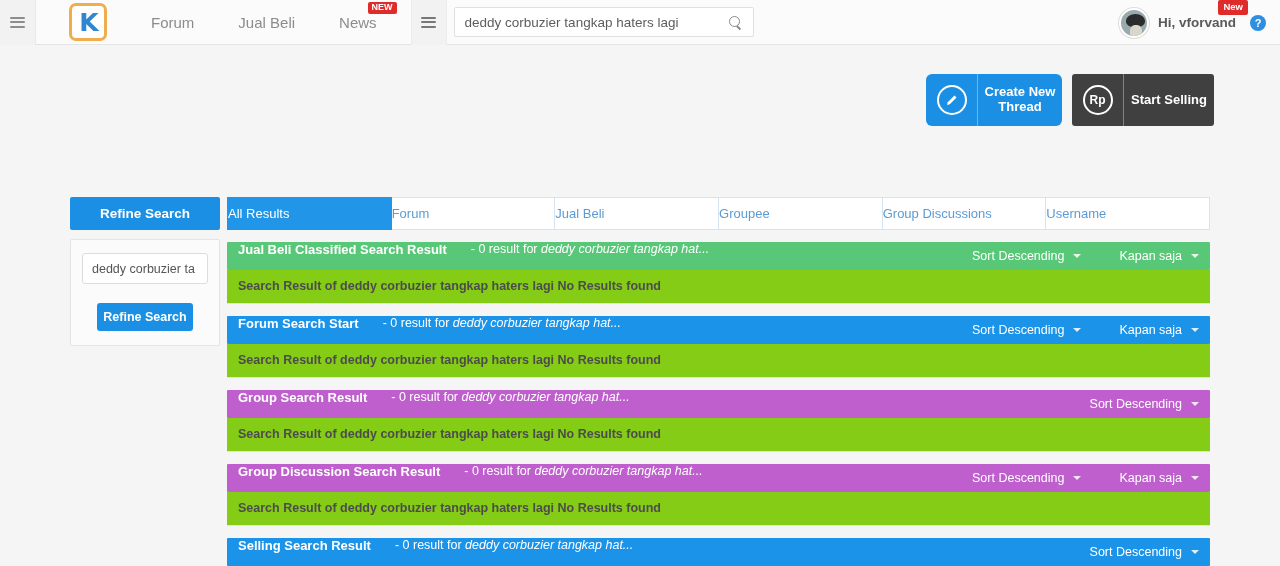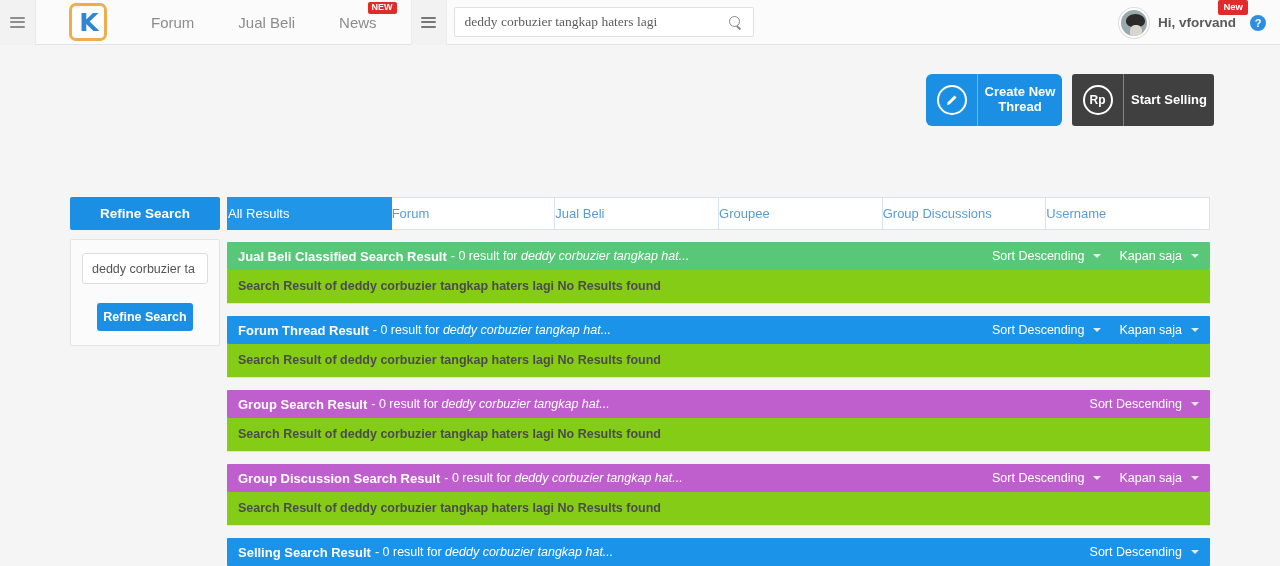--- a/index.html
+++ b/index.html
@@ -85,21 +85,21 @@
     border-radius: 2px;
     display: flex; align-items: center;
   }
   .search-input {
     flex: 1;
     border: none; outline: none;
     font-size: 13.5px;
     color: #5d5d5d;
     padding: 0 10px;
     background: transparent;
-    font-family: Liberation Serif, serif;
+    font-family: Liberation Sans, sans-serif;
   }
   .search-btn {
     width: 34px; height: 28px;
     background: transparent;
     border: none; cursor: pointer;
     display: flex; align-items: center; justify-content: center;
   }
   .mag { width: 13px; height: 13px; position: relative; display:block; }
   .mag::before {
     content: ""; position: absolute; left: 0; top: 0;
@@ -253,24 +253,25 @@
   .tab.active {
     background: #2196e8;
     color: #fff;
     border-color: #2196e8;
   }
 
   
   .result-block { margin-top: 12px; }
   .result-head {
     height: 28px;
-    display: flex; align-items: center;
+    display: flex; 
     padding: 0 11px;
     color: #fff;
     border-radius: 1px;
+    gap: 20px;
   }
   .rh-green { background: #58c878; }
   .rh-blue { background: #1b93e8; }
   .rh-purple { background: #bf5fcd; }
   .rh-title {
     font-size: 13px; font-weight: bold;
     white-space: nowrap;
   }
   .rh-sub {
     font-size: 12.5px;
@@ -425,21 +426,21 @@
           <span class="rh-ctrl">
             <span>Kapan saja</span>
             <span class="caret"></span>
           </span>
         </div>
         <div class="result-body">Search Result of deddy corbuzier tangkap haters lagi No Results found</div>
       </div>
 
       <div class="result-block">
         <div class="result-head rh-blue">
-          <span class="rh-title">Forum Thread Result</span>
+          <span class="rh-title">Forum Search Start</span>
           <span class="rh-sub">
             <span>- 0 result for</span>
             <em>deddy corbuzier tangkap hat...</em>
           </span>
           <span class="rh-spacer"></span>
           <span class="rh-ctrl">
             <span>Sort Descending</span>
             <span class="caret"></span>
           </span>
           <span class="rh-ctrl">

